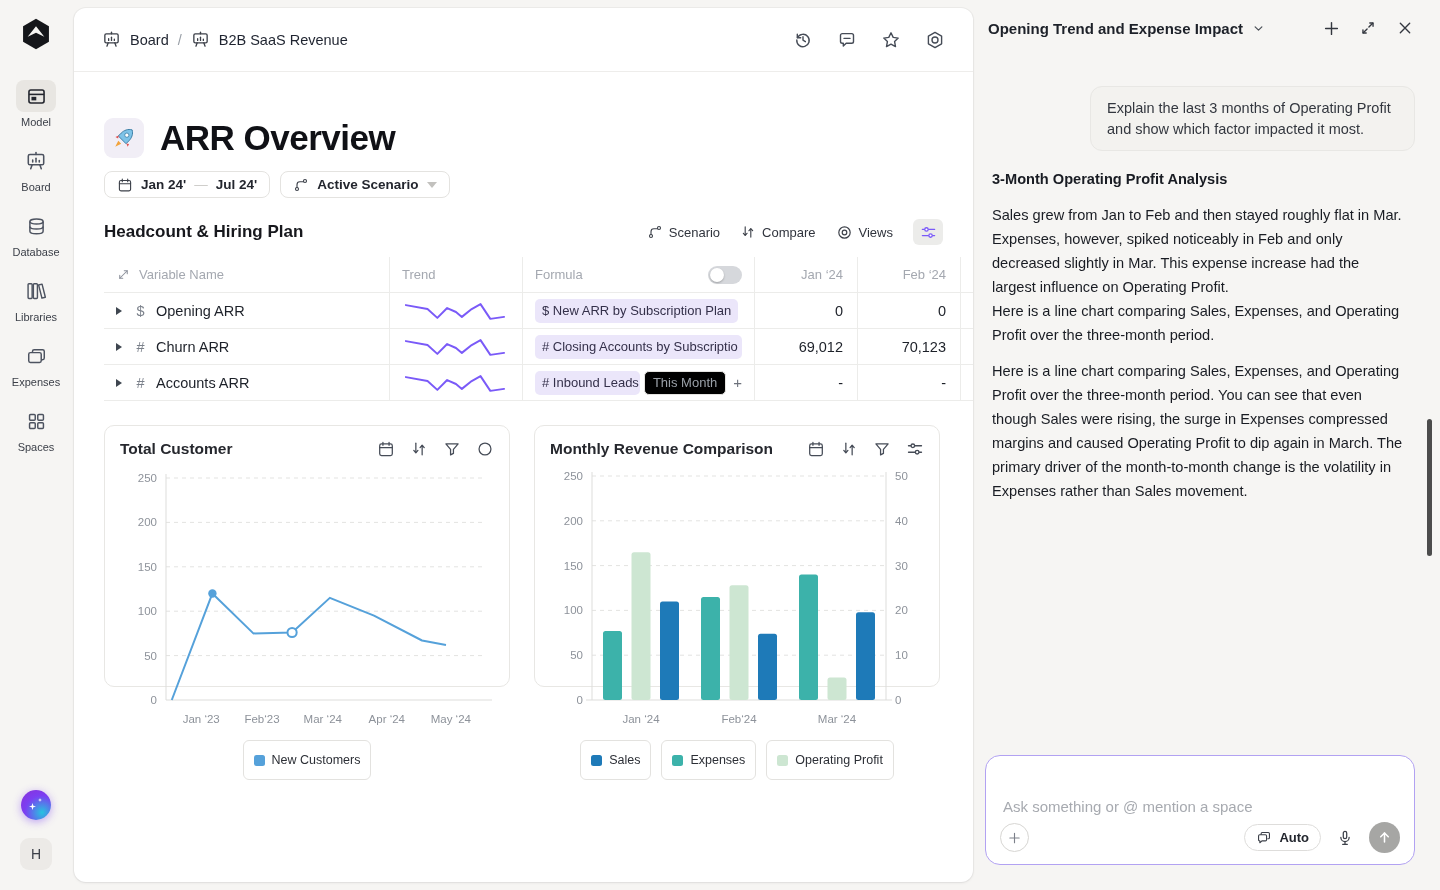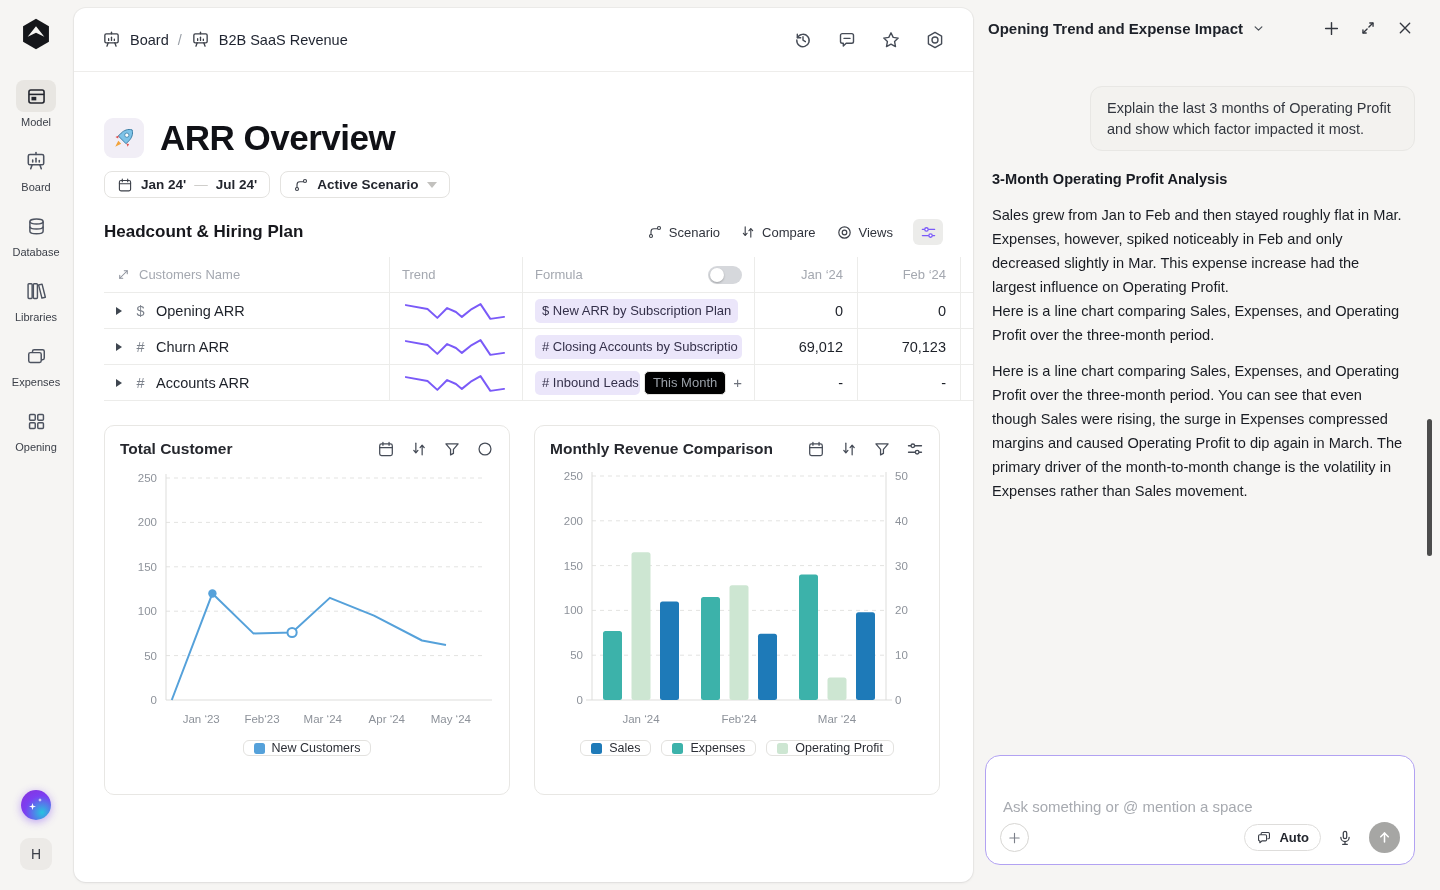--- a/index.html
+++ b/index.html
@@ -68,27 +68,27 @@
   .vtype{width:17px;text-align:center;color:#7b818b;font-size:14.5px;margin-right:7px;flex:none;}
   .toggle{margin-left:auto;width:34px;height:18px;border-radius:9px;background:#d6d8dc;position:relative;cursor:pointer;flex:none;}
   .toggle .knob{position:absolute;left:2px;top:2px;width:14px;height:14px;border-radius:50%;background:#fff;box-shadow:0 1px 2px rgba(0,0,0,.25);}
   .fpill{background:#ebe6fa;color:#34304a;font-size:13px;height:24px;display:flex;align-items:center;padding:0 7px;border-radius:5px;white-space:nowrap;overflow:hidden;max-width:214px;flex:0 1 auto;cursor:pointer;}
   .wpill{background:#000000;border:1px solid #e5e4e1;color:#9aa0a8;font-size:13px;height:24px;display:flex;align-items:center;padding:0 8px;border-radius:5px;white-space:nowrap;margin-left:4px;cursor:pointer;}
   .plus-sm{color:#6d727c;font-size:15px;margin-left:7px;cursor:pointer;}
   .sparkline{flex:none;}
 
   
   .charts-row{margin-top:24px;display:flex;gap:24px;}
-  .chart-card{width:406px;height:370px;border:1px solid #e8e7e4;border-radius:10px;padding:14px 15px;background:#fff;}
+  .chart-card{width:406px;height:262px;border:1px solid #e8e7e4;border-radius:10px;padding:14px 15px;background:#fff;}
   .chart-head{display:flex;align-items:center;}
   .chart-title{font-size:15.5px;font-weight:700;color:#26282e;margin:0;}
   .chart-tools{margin-left:auto;display:flex;align-items:center;gap:15px;color:#464c57;}
   .chart-tools .abtn{background:none;border:none;padding:0;width:18px;height:18px;color:#464c57;cursor:pointer;}
   .legend{margin-top:8px;display:flex;justify-content:center;gap:10px;}
-  .lg-pill{display:flex;align-items:center;gap:7px;border:1px solid #e3e2df;border-radius:6px;padding:0 10px;font-size:12.5px;color:#2c2f36;background:#fff;}
+  .lg-pill{display:flex;align-items:center;gap:7px;border:1px solid #e3e2df;border-radius:6px;padding:12px 10px;font-size:12.5px;color:#2c2f36;background:#fff;}
   .lg-sw{width:11px;height:11px;border-radius:2.5px;flex:none;}
 
   
   .chat-panel{position:absolute;left:973px;top:0;width:467px;height:100%;}
   .chat-header{height:56px;display:flex;align-items:center;padding:0 26px 0 15px;}
   .chat-title-wrap{display:flex;align-items:center;gap:8px;cursor:pointer;}
   .chat-title{font-size:15px;font-weight:600;color:#1d2129;}
   .chat-actions{margin-left:auto;display:flex;align-items:center;gap:19px;color:#33373f;}
   .chat-actions .abtn{background:none;border:none;padding:0;width:18px;height:18px;color:#33373f;cursor:pointer;}
   .user-bubble{margin:30px 25px 0 117px;background:#f3f2ef;border:1px solid #e8e7e4;border-radius:12px;padding:11px 16px;
@@ -328,21 +328,21 @@
             </svg>
           </span>
         <span class="lbl">Expenses</span>
       </div>
       <div class="side-item">
         <span class="ic-wrap">
             <svg width="21" height="21">
               <use href="#i-spaces"></use>
             </svg>
           </span>
-        <span class="lbl">Opening</span>
+        <span class="lbl">Spaces</span>
       </div>
     </nav>
     <div class="side-bottom">
       <button class="ai-btn">
           <span class="sp1"></span>
           <span class="sp2"></span>
         </button>
       <div class="avatar">H</div>
     </div>
   </aside>
@@ -440,21 +440,21 @@
           </button>
         </div>
       </div>
 
       <div class="model-table">
 
         <div class="tc th">
           <svg width="15" height="15" style="color:#8b909a">
               <use href="#i-resize"></use>
             </svg>
-          <span>Customers Name</span>
+          <span>Variable Name</span>
         </div>
         <div class="tc th">
             <span>Trend</span>
           </div>
         <div class="tc th">
           <span>Formula</span>
           <span class="toggle">
               <span class="knob"></span>
             </span>
         </div>

